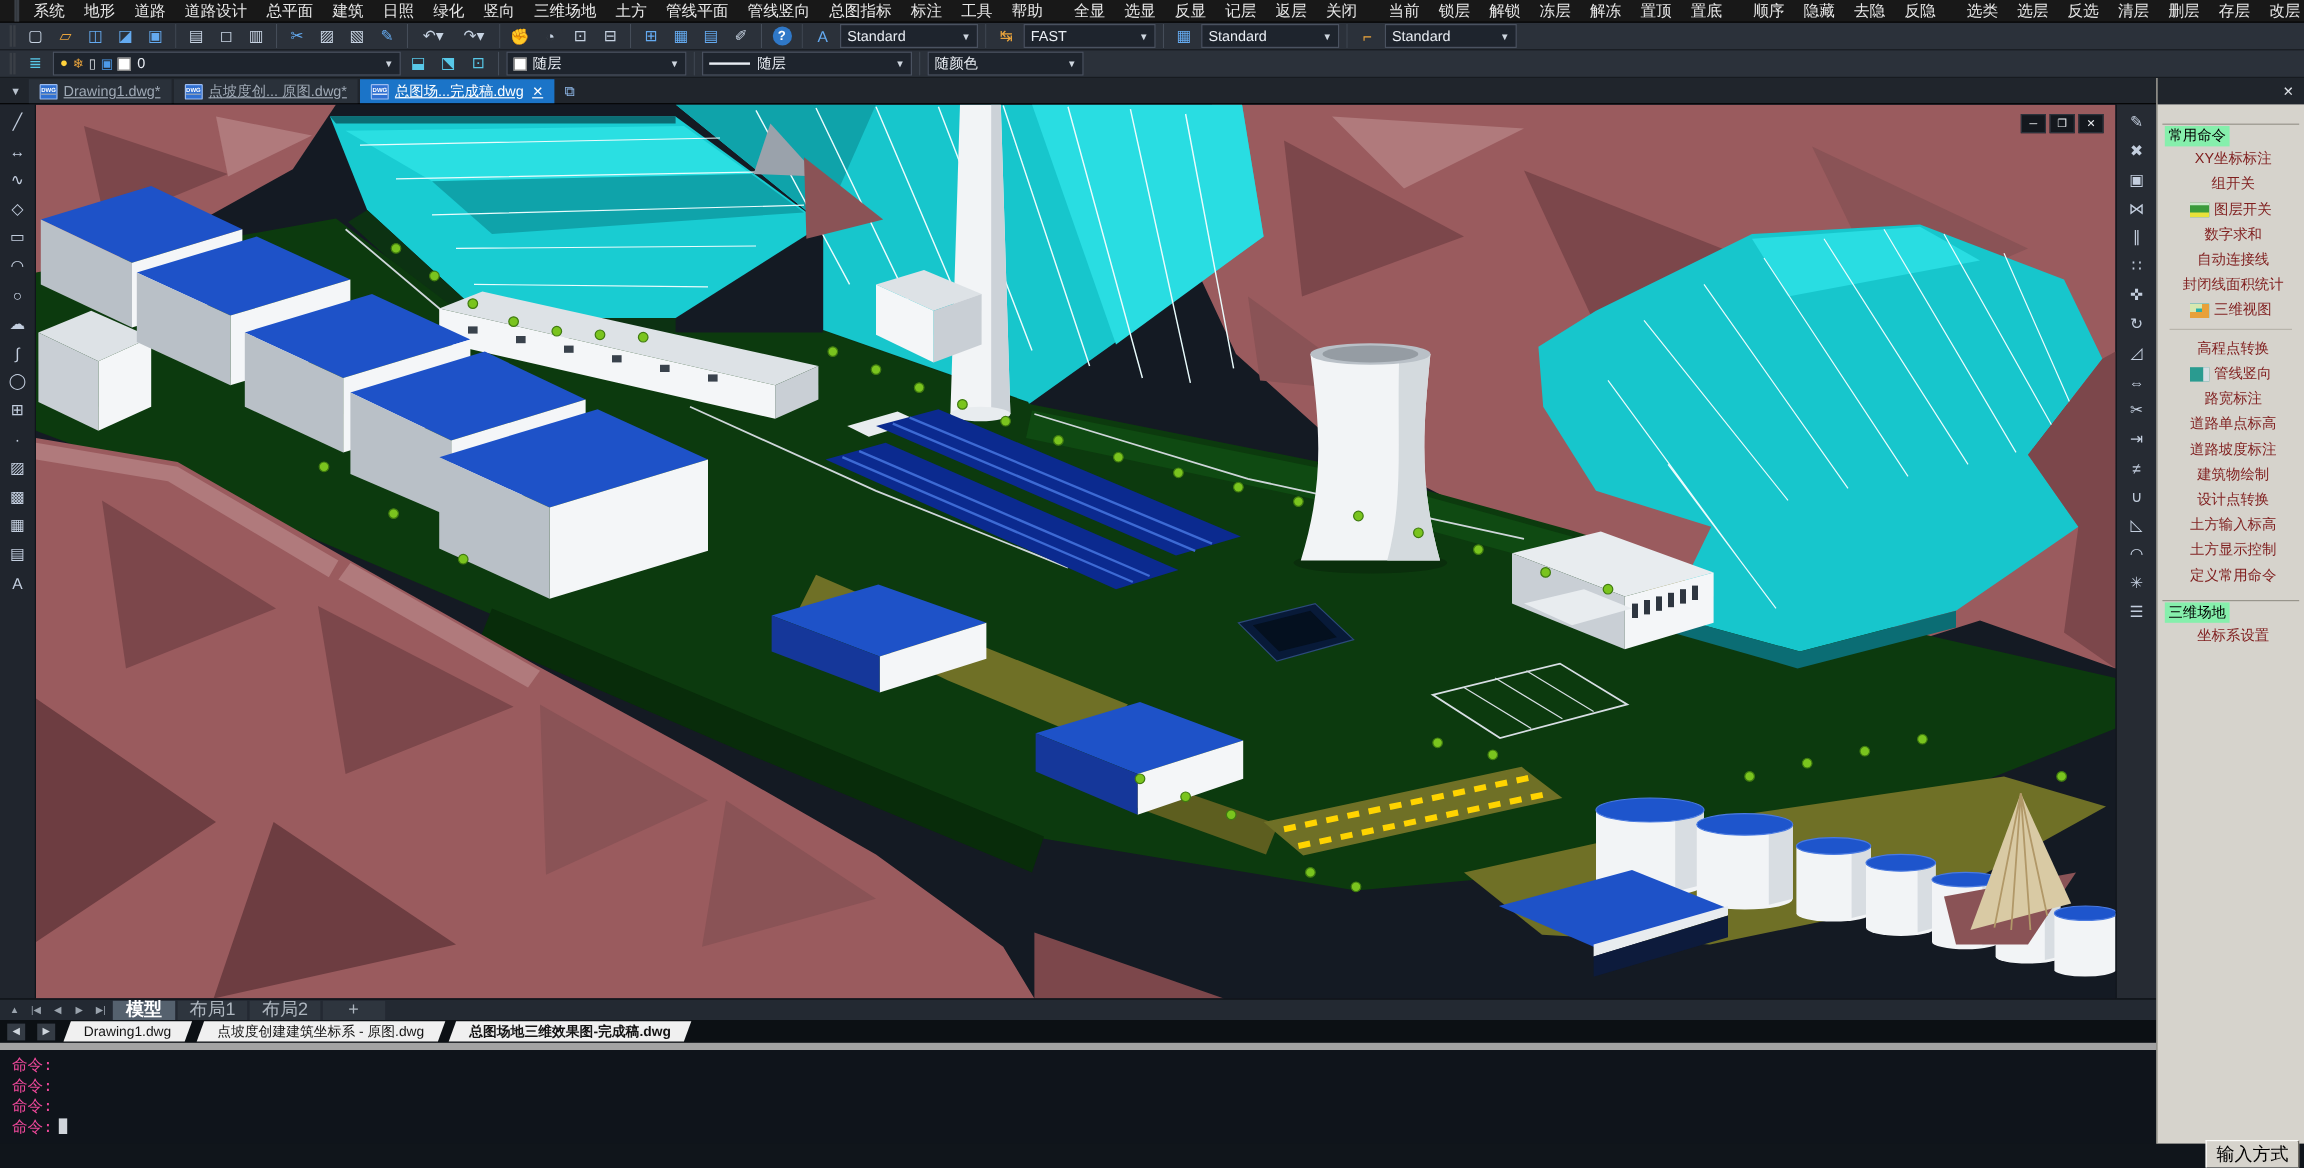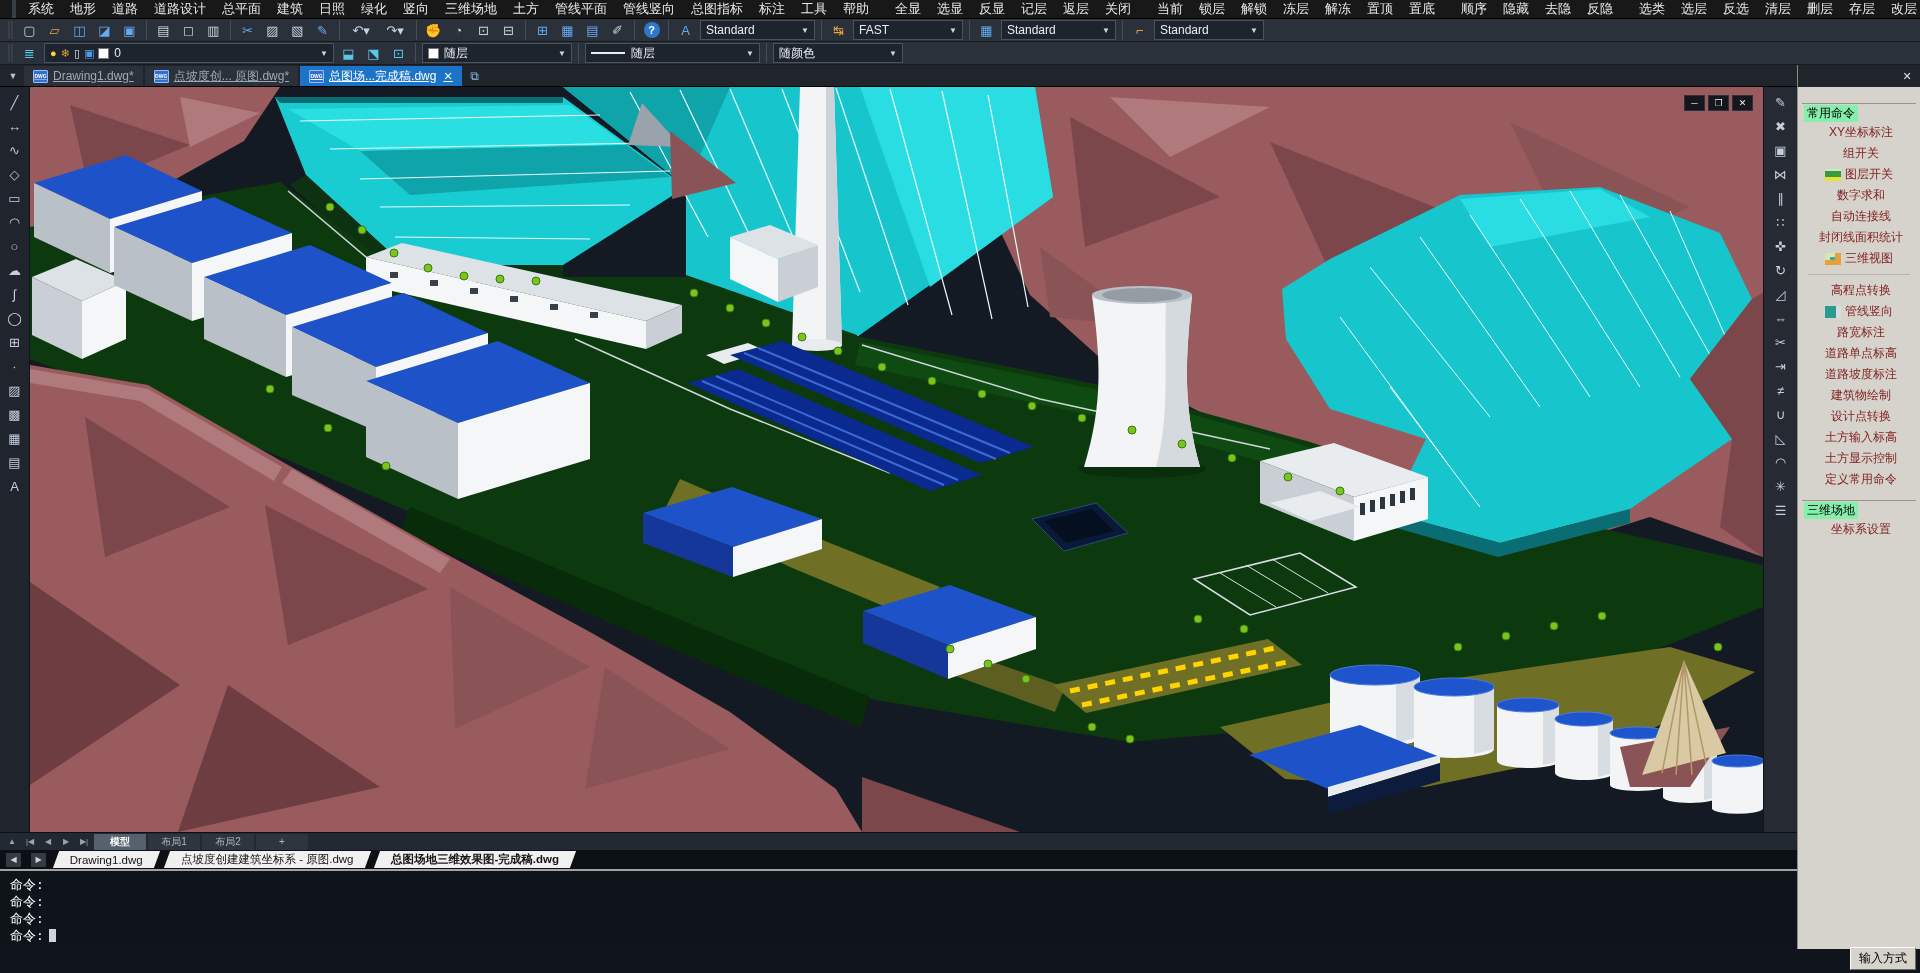--- a/index.html
+++ b/index.html
@@ -60,56 +60,56 @@
   .winbtns { position:absolute; top:8px; right:10px; display:flex; gap:3px; z-index:5; }
   .winbtn { width:21px; height:16px; color:#eceff3; background:#14181e; border:1px solid #2c323b;
     display:flex; align-items:center; justify-content:center; font-size:9px; }
 
   
   .modeltabs { height:18px; background:#232932; display:flex; align-items:center; padding-left:4px; gap:2px;
     border-top:1px solid #0c0f13; }
   .mnav { min-width:16px; height:15px; display:inline-flex; align-items:center; justify-content:center;
     color:#9aa3ad; font-size:8px; padding:0 2px; }
   .mtab { height:16px; min-width:52px; padding:0 10px; display:inline-flex; align-items:center; justify-content:center;
-    background:#2e353e; color:#aeb6bf; font-size:10px; }
+    background:#2e353e; color:#aeb6bf; font-size:15px; }
   .mtab.active { background:#55616e; color:#fff; font-weight:bold; }
 
   
   .filetabs { height:19px; background:#0c1014; display:flex; align-items:center; padding-left:6px; gap:10px; }
   .fnav { width:15px; height:14px; background:#343b44; color:#cfd6dd; font-size:8px;
     display:inline-flex; align-items:center; justify-content:center; }
   .filetab { height:17px; background:#f0f0f0; transform:skewX(-20deg); padding:0 14px;
     display:inline-flex; align-items:center; }
   .filetab span { transform:skewX(20deg); color:#141414; font-size:11.5px; white-space:nowrap; }
   .filetab.active span { font-weight:bold; }
 
   
-  .cmd { flex:1; background:#0f141b; border-top:2px solid #a3a3a3; padding:5px 10px;
-    font-family:"DejaVu Sans Mono","Liberation Mono",monospace; font-size:13px; color:#ffffff; }
+  .cmd { flex:1; background:#0f141b; border-top:6px solid #a3a3a3; padding:5px 10px;
+    font-family:"DejaVu Sans Mono","Liberation Mono",monospace; font-size:13px; color:#ec4899; }
   .cmd-line { height:17px; line-height:17px; }
   .cmd-line:last-child::after { content:""; display:inline-block; width:7px; height:13px;
     background:#d0d5db; margin-left:5px; vertical-align:-2px; }
 
   
   .rpanel { width:123px; display:flex; flex-direction:column; background:#d6d3cc; border-left:1px solid #8e8b84; }
   .rpanel-head { height:22px; background:#20252c; display:flex; justify-content:flex-end; align-items:center; padding-right:5px; }
   .rpanel-close { color:#dfe3e8; font-size:11px; width:16px; height:16px; display:flex; align-items:center; justify-content:center; }
   .rpanel-body { flex:1; color:#000; padding:6px 2px 0 2px; font-size:12px; overflow:hidden; }
   .pgroup { border-top:1px solid #98958c; margin:10px 2px 0 2px; padding-top:2px; }
   .pg-title { display:inline-block; background:#86efac; padding:0 3px; margin-top:-10px; margin-left:2px; color:#000; }
   .pitem { height:21px; display:flex; align-items:center; justify-content:center; gap:4px; color:#7f1d1d; cursor:default; }
   .pitem .pi { width:16px; height:12px; }
   .pitem .pi.no-icon { visibility:hidden; width:0; }
   .pi.layers-icon { background:#3a9b3a; box-shadow:inset 0 -4px 0 #e8e13a, inset 0 2px 0 #c8e8c8; }
   .pi.view3d-icon { background:#2ab0a8; box-shadow:inset -6px -5px 0 #e8a13a, inset 5px 4px 0 #d6e8b0; }
   .pi.road-icon { background:#2a9b90; box-shadow:inset -5px 0 0 #d8dde2; }
   .pg-divider { height:1px; background:#b8b5ac; margin:5px 6px; }
   .rpanel-foot { height:26px; display:flex; justify-content:flex-end; align-items:center; padding:3px 4px; }
   .input-mode { border:1px solid; border-color:#fdfdfb #6e6b64 #6e6b64 #fdfdfb; background:#d6d3cc;
-    color:#000; font-size:12px; padding:2px 8px;margin-top:44px; }
+    color:#000; font-size:15px; padding:2px 8px;margin-top:44px; }
 </style>
 </head>
 <body>
 
 <div class="app">
 
   <div class="menubar">
     <span class="grip"></span>
     <div style="display:contents">
       

